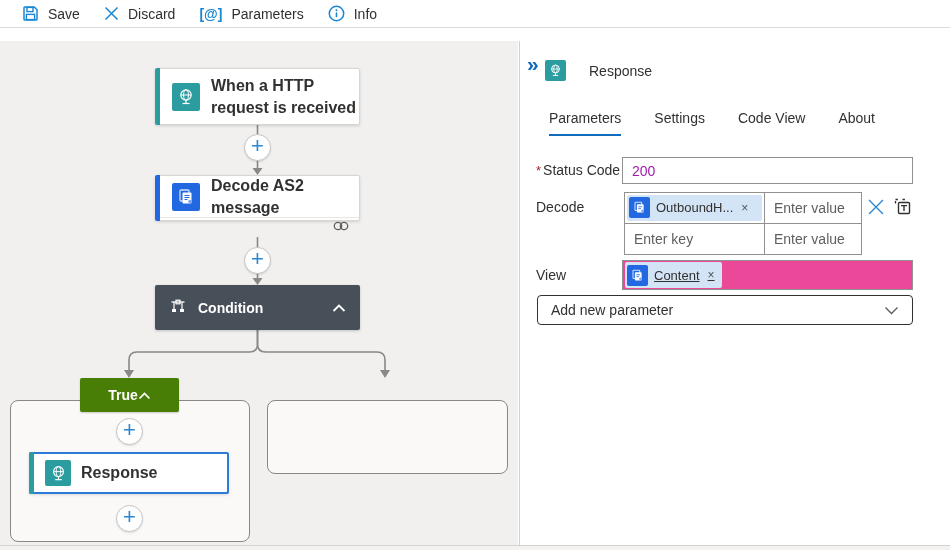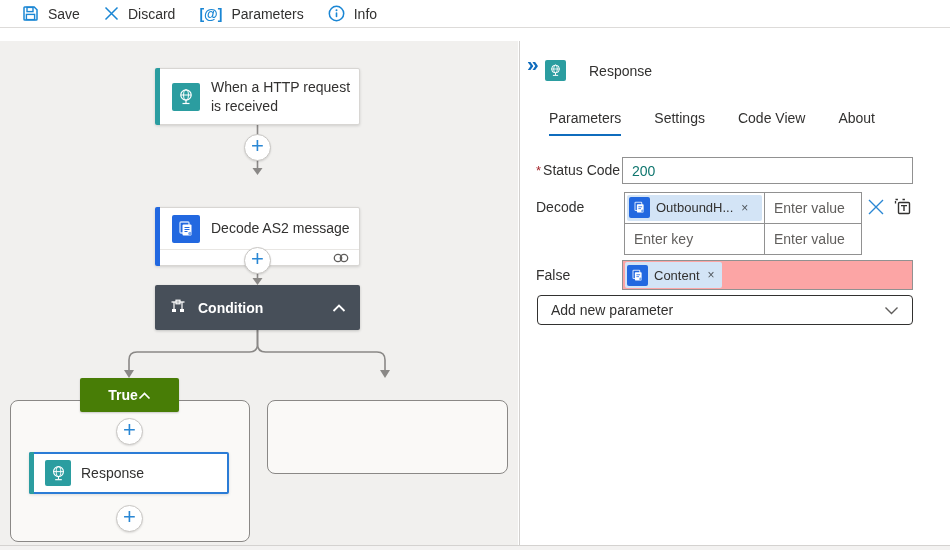--- a/index.html
+++ b/index.html
@@ -12,24 +12,24 @@
   .tb-btn svg { display:block; }
   .at-glyph { color:#1a86d4; font-weight:700; font-size:14px; letter-spacing:0; }
 
   
   .canvas { position:absolute; top:41px; left:0; width:518px; bottom:5px; background:#f1f0ee; overflow:hidden; }
   .wires { position:absolute; left:0; top:0; width:518px; height:504px; }
 
   .node { position:absolute; background:#fff; border:1px solid #d8d6d3; border-radius:2px; box-shadow:0 1px 3px rgba(0,0,0,.14); display:flex; align-items:center; cursor:pointer; }
   .stripe { position:absolute; left:-1px; top:-1px; bottom:-1px; width:5px; border-radius:2px 0 0 2px; }
   .icon-sq { border-radius:2px; display:flex; align-items:center; justify-content:center; flex:0 0 auto; }
-  .node-title { font-size:14px; font-weight:400; color:#323130; line-height:1.32; }
+  .node-title { font-size:16px; font-weight:700; color:#323130; line-height:1.32; }
 
   .trigger-node { left:155px; top:27px; width:205px; height:57px; padding-left:16px; gap:11px; }
-  .action-node  { left:155px; top:134px; width:205px; height:59px; padding:0; display:block;margin-top:32px; }
+  .action-node  { left:155px; top:134px; width:205px; height:46px; padding:0; display:block; }
   .action-main  { height:41px; display:flex; align-items:center; padding-left:16px; gap:11px; }
   .action-foot  { height:19px; border-top:1px solid #e8e6e3; display:flex; align-items:center; justify-content:flex-end; padding-right:9px; }
 
   .condition-node { left:155px; top:244px; width:205px; height:45px; background:#474f59; border:none; border-radius:2px; display:flex; align-items:center; padding:0 14px; box-shadow:0 1px 3px rgba(0,0,0,.2); cursor:pointer; position:absolute; }
   .condition-node .cond-title { color:#fff; font-size:14px; font-weight:600; margin-left:11px; flex:1; }
 
   .badge { position:absolute; height:34px; border-radius:2px; display:flex; align-items:center; justify-content:center; color:#fff; font-size:14px; font-weight:600; z-index:3; box-shadow:0 1px 2px rgba(0,0,0,.2); cursor:pointer; }
   .badge-true  { left:80px;  top:337px; width:99px; background:#487d06; }
   .badge-false { left:337px; top:337px; width:97px; background:#a4262c; }
 
@@ -51,35 +51,35 @@
   .panel-icon { position:absolute; left:25px; top:19px; width:21px; height:21px; }
   .panel-title { position:absolute; left:69px; top:22px; font-size:14px; color:#323130; }
 
   .tabs { position:absolute; left:0; top:69px; right:0; height:26px; display:flex; padding-left:29px; gap:33px; }
   .tab { font-size:14px; color:#323130; padding-bottom:7px; border-bottom:2px solid transparent; cursor:pointer; white-space:nowrap; }
   .tab.active { border-bottom-color:#0f6cbd; }
 
   .fld-label { position:absolute; left:16px; font-size:14px; color:#323130; }
   .req { color:#a4262c; margin-right:2px; font-size:13px; }
 
-  .status-input { position:absolute; left:102px; top:116px; width:291px; height:27px; border:1px solid #919191; font-size:14px; color:#0f766e; display:flex; align-items:center; padding-left:9px; background:#fff; cursor:text; }
+  .status-input { position:absolute; left:102px; top:116px; width:291px; height:27px; border:1px solid #919191; font-size:14px; color:#a21caf; display:flex; align-items:center; padding-left:9px; background:#fff; cursor:text; }
 
   .hgrid { position:absolute; left:104px; top:151px; width:238px; height:63px; border:1px solid #919191; display:grid; grid-template-columns:140px 1fr; grid-template-rows:1fr 1fr; background:#fff; }
   .hcell { border-right:1px solid #919191; border-bottom:1px solid #919191; display:flex; align-items:center; overflow:hidden; cursor:text; }
   .hcell:nth-child(2n) { border-right:none; }
   .hcell:nth-child(n+3) { border-bottom:none; }
   .placeholder { color:#605e5c; font-size:14px; padding-left:9px; white-space:nowrap; }
 
   .token { display:flex; align-items:center; gap:6px; background:#d3e4f6; border-radius:2px; height:26px; padding:0 7px 0 2px; margin:2px; font-size:13px; color:#323130; white-space:nowrap; cursor:pointer; }
   .token .tok-x { font-size:12px; color:#50565c; margin-left:2px; }
 
   .hdr-clear { position:absolute; left:347px; top:157px; width:18px; height:18px; cursor:pointer; }
   .hdr-textmode { position:absolute; left:373px; top:156px; width:19px; height:19px; cursor:pointer; }
 
-  .body-input { position:absolute; left:102px; top:219px; width:291px; height:30px; border:1px solid #919191; background:#fca5a5; display:flex; align-items:center; cursor:text; }
+  .body-input { position:absolute; left:102px; top:219px; width:291px; height:30px; border:1px solid #919191; background:#ec4899; display:flex; align-items:center; cursor:text;text-decoration:underline; }
 
   .addparam { position:absolute; left:17px; top:254px; width:376px; height:30px; border:1px solid #323130; border-radius:4px; display:flex; align-items:center; justify-content:space-between; padding:0 13px; font-size:14px; color:#323130; cursor:pointer; background:#fff; }
 
   .lbl-status { top:121px; }
   .lbl-headers { top:158px; }
   .lbl-body { top:226px; }
 </style>
 </head>
 <body>
 
@@ -277,21 +277,21 @@
   </div>
   <span class="hdr-clear"><svg width="18" height="18" viewBox="0 0 18 18">
         <path d="M2 2 L16 16 M16 2 L2 16" stroke="#2a87d4" stroke-width="1.4" fill="none"></path>
       </svg></span>
   <span class="hdr-textmode"><svg width="19" height="19" viewBox="0 0 19 19">
         <path d="M2.5 6.5 V2.5 H6.5 M9.5 2.5 H12.5" stroke="#323130" stroke-width="1.3" fill="none" stroke-dasharray="2.4 1.6"></path>
         <rect x="5.5" y="5.5" width="11" height="11" rx="1" fill="none" stroke="#323130" stroke-width="1.4"></rect>
         <path d="M8 8.6 H14 M11 8.6 V14" stroke="#323130" stroke-width="1.4" fill="none"></path>
       </svg></span>
 
-  <span class="fld-label lbl-body">False</span>
+  <span class="fld-label lbl-body">View</span>
   <div class="body-input">
     <span class="token">
       <span class="icon-sq" style="width:21px;height:21px;background:#2268e0">
         <svg width="15" height="15" viewBox="0 0 20 20">
             <rect x="4" y="3" width="9" height="11" rx="1" fill="none" stroke="#cfe0fb" stroke-width="1.4"></rect>
             <rect x="6.5" y="5.5" width="9" height="11" rx="1" fill="#fff"></rect>
             <path d="M8.5 9 H13.5 M8.5 11.5 H12" stroke="#2268e0" stroke-width="1.1"></path>
             <circle cx="14" cy="14.6" r="1.8" fill="#7aa8f0"></circle>
           </svg>
       </span>

